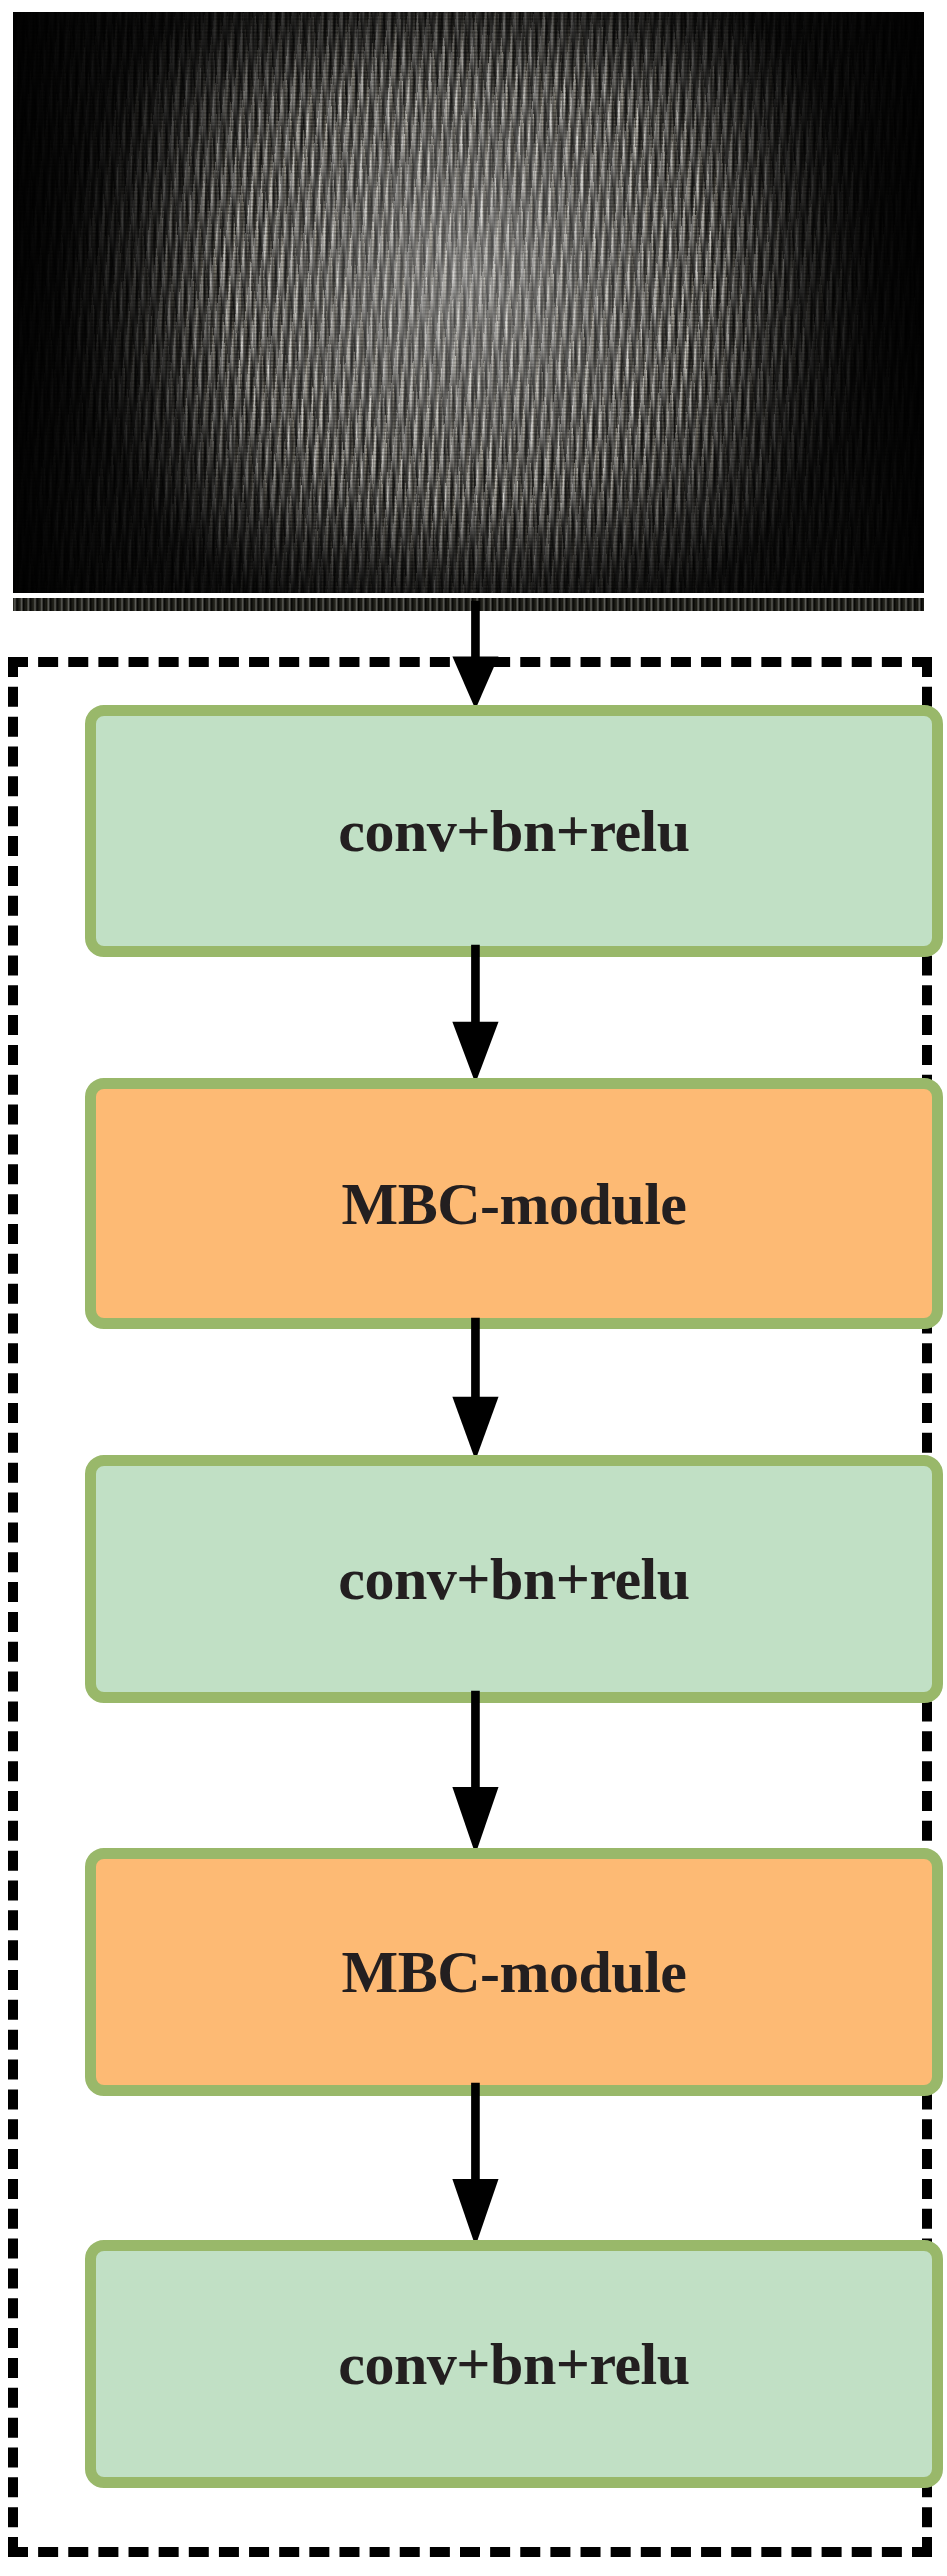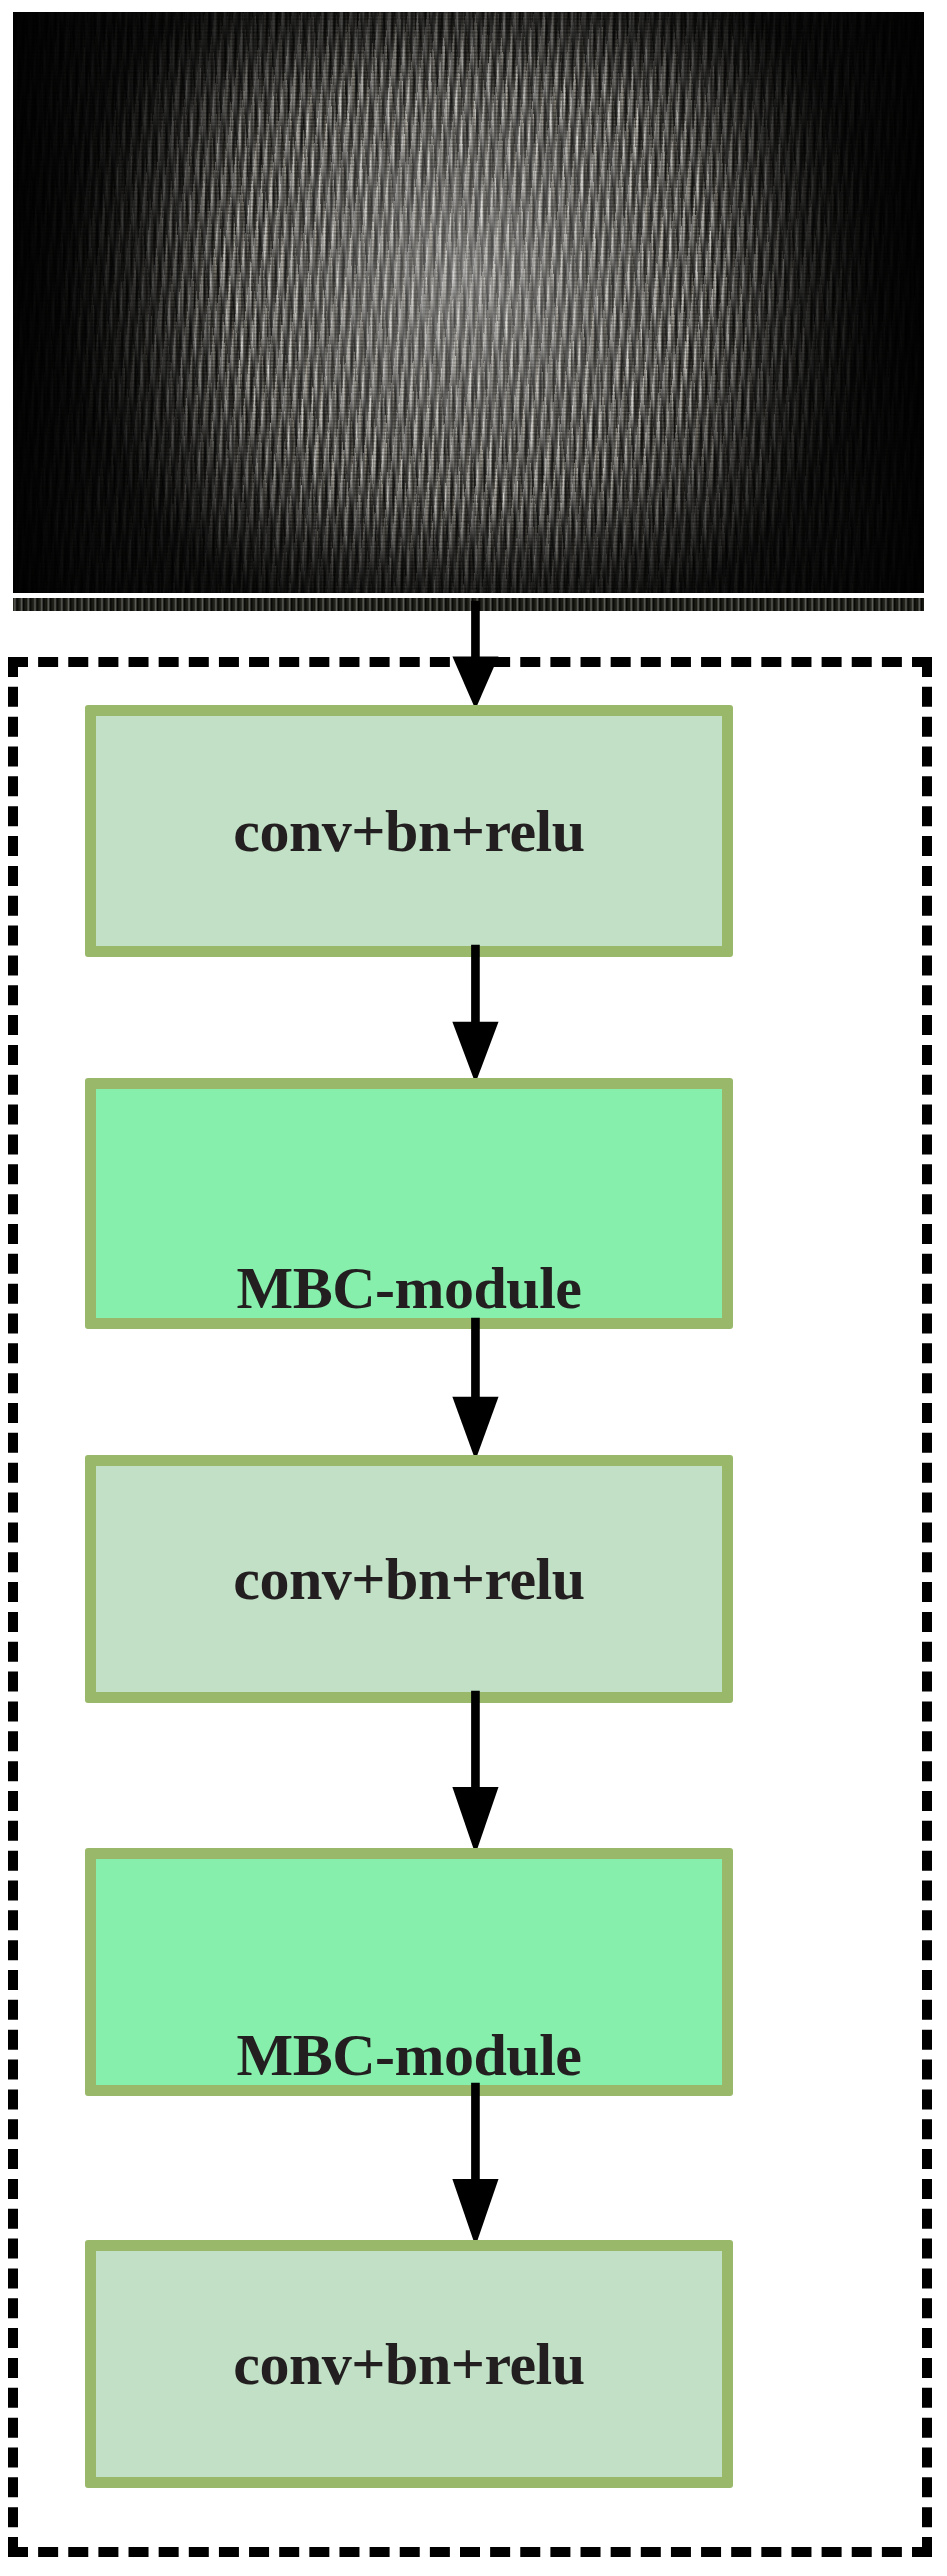--- a/index.html
+++ b/index.html
@@ -131,30 +131,30 @@
     height: 1900px;
     box-sizing: border-box;
     border: 10.6px dashed #000000;
     background: transparent;
   }
 
   
   .block {
     position: absolute;
     left: 85px;
-    width: 648px;
+    width: 858px;
     box-sizing: border-box;
     border: 11.5px solid #99b86a;
-    border-radius: 3px;
+    border-radius: 19px;
     display: flex;
     align-items: center;
     justify-content: center;
   }
   .block-green { background: #c1e0c5; }
-  .block-red   { background: #86efac; align-items: flex-end; }
+  .block-red   { background: #fdba74; }
   .block-label {
     font-family: "Liberation Serif", "DejaVu Serif", serif;
     font-weight: bold;
     font-size: 60px;
     line-height: 1;
     color: #231f20;
     letter-spacing: -0.5px;
     white-space: nowrap;
   }
 

